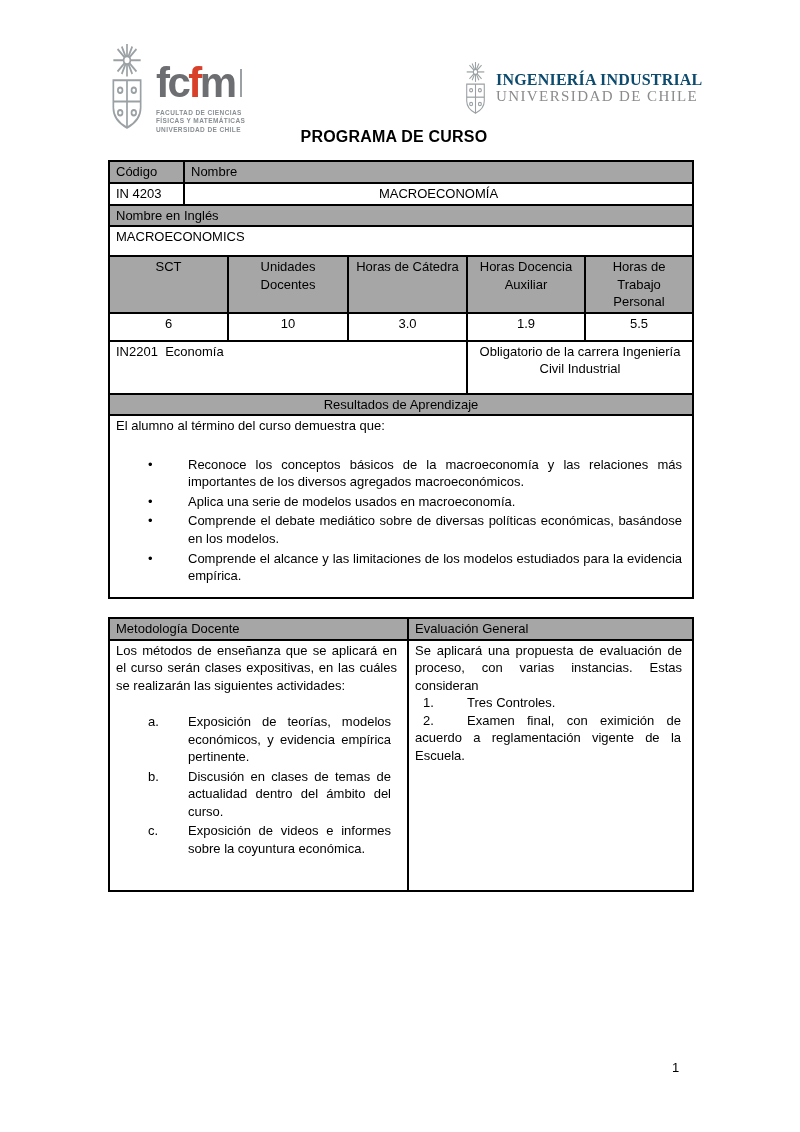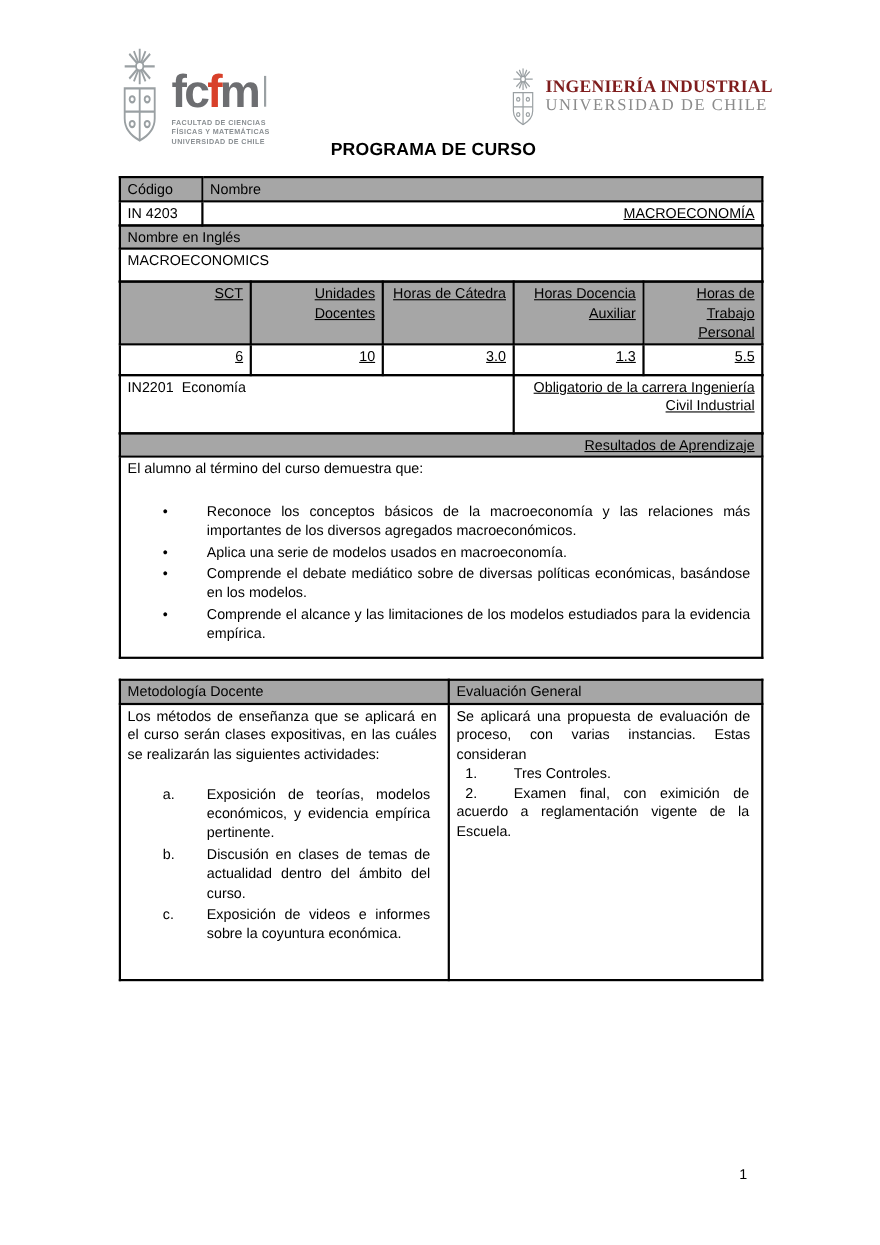--- a/index.html
+++ b/index.html
@@ -9,39 +9,39 @@
   
   .fcfm-logo{position:absolute;left:106px;top:44px;display:flex;gap:8px;}
   .fcfm-col{padding-top:20px;}
   .fcfm-word{font-weight:bold;font-size:42px;line-height:38px;letter-spacing:-2.5px;color:#6d6e71;white-space:nowrap;}
   .fcfm-word .red{color:#d8402a;}
   .vr{display:inline-block;width:2px;height:28px;background:#9aa0a3;margin-left:5px;vertical-align:baseline;}
   .fcfm-caption{margin-top:7px;font-size:6.5px;line-height:1.3;letter-spacing:0.4px;color:#8a8f93;font-weight:bold;}
 
   .dii-logo{position:absolute;left:462px;top:62px;display:flex;align-items:center;gap:7px;}
   .dii-text{font-family:"Liberation Serif", serif;white-space:nowrap;}
-  .dii-line1{font-size:16px;font-weight:bold;color:#7f1d1d;letter-spacing:0.2px;line-height:1.1;}
+  .dii-line1{font-size:16px;font-weight:bold;color:#0c4a6e;letter-spacing:0.2px;line-height:1.1;}
   .dii-line2{font-size:15px;color:#8b8b8b;letter-spacing:1.4px;line-height:1.15;}
 
   .crest{display:block;}
 
   
   .doc-title{position:absolute;left:0;top:128px;width:788px;text-align:center;
              font-size:16px;font-weight:bold;letter-spacing:0.2px;}
 
   
   .stack{position:absolute;left:108px;width:584px;}
   .t1{top:160px;}
   .t2{top:617px;}
   table.tbl{border-collapse:collapse;table-layout:fixed;width:584px;}
   table.tbl + table.tbl{margin-top:-2px;}
   .tbl td{border:2px solid #000;box-sizing:border-box;padding:1px 6px;
           font-size:13px;line-height:1.35;vertical-align:top;overflow:hidden;}
   .g{background:#a6a6a6;}
-  .c{text-align:right;text-decoration:underline;}
+  .c{text-align:center;}
   .vm{vertical-align:middle;}
   .pre{white-space:pre-wrap;}
   .h20 td{height:20px;} .h22 td{height:22px;} .h21 td{height:30px;}
   .h35 td{height:35px;} .h28 td{height:28px;} .h19 td{height:19px;}
   .h53 td{height:53px;margin-top:16px;} .h183 td{height:183px;} .h251 td{height:251px;}
   .wrapHdr{padding:2px 14px;}
 
   .cell-para{margin:0;padding-right:4px;}
   .just{text-align:justify;}
 
@@ -158,21 +158,21 @@
         <td class="g c vm">SCT</td>
         <td class="g c vm wrapHdr">Unidades Docentes</td>
         <td class="g c vm wrapHdr">Horas de Cátedra</td>
         <td class="g c vm wrapHdr">Horas Docencia Auxiliar</td>
         <td class="g c vm wrapHdr">Horas de Trabajo Personal</td>
       </tr>
       <tr class="h28">
         <td class="c">6</td>
         <td class="c">10</td>
         <td class="c">3.0</td>
-        <td class="c">1.3</td>
+        <td class="c">1.9</td>
         <td class="c">5.5</td>
       </tr>
     </tbody>
       </table>
 
     <table class="tbl">
       <colgroup>
           <col style="width:358px">
           <col style="width:226px">
         </colgroup>

